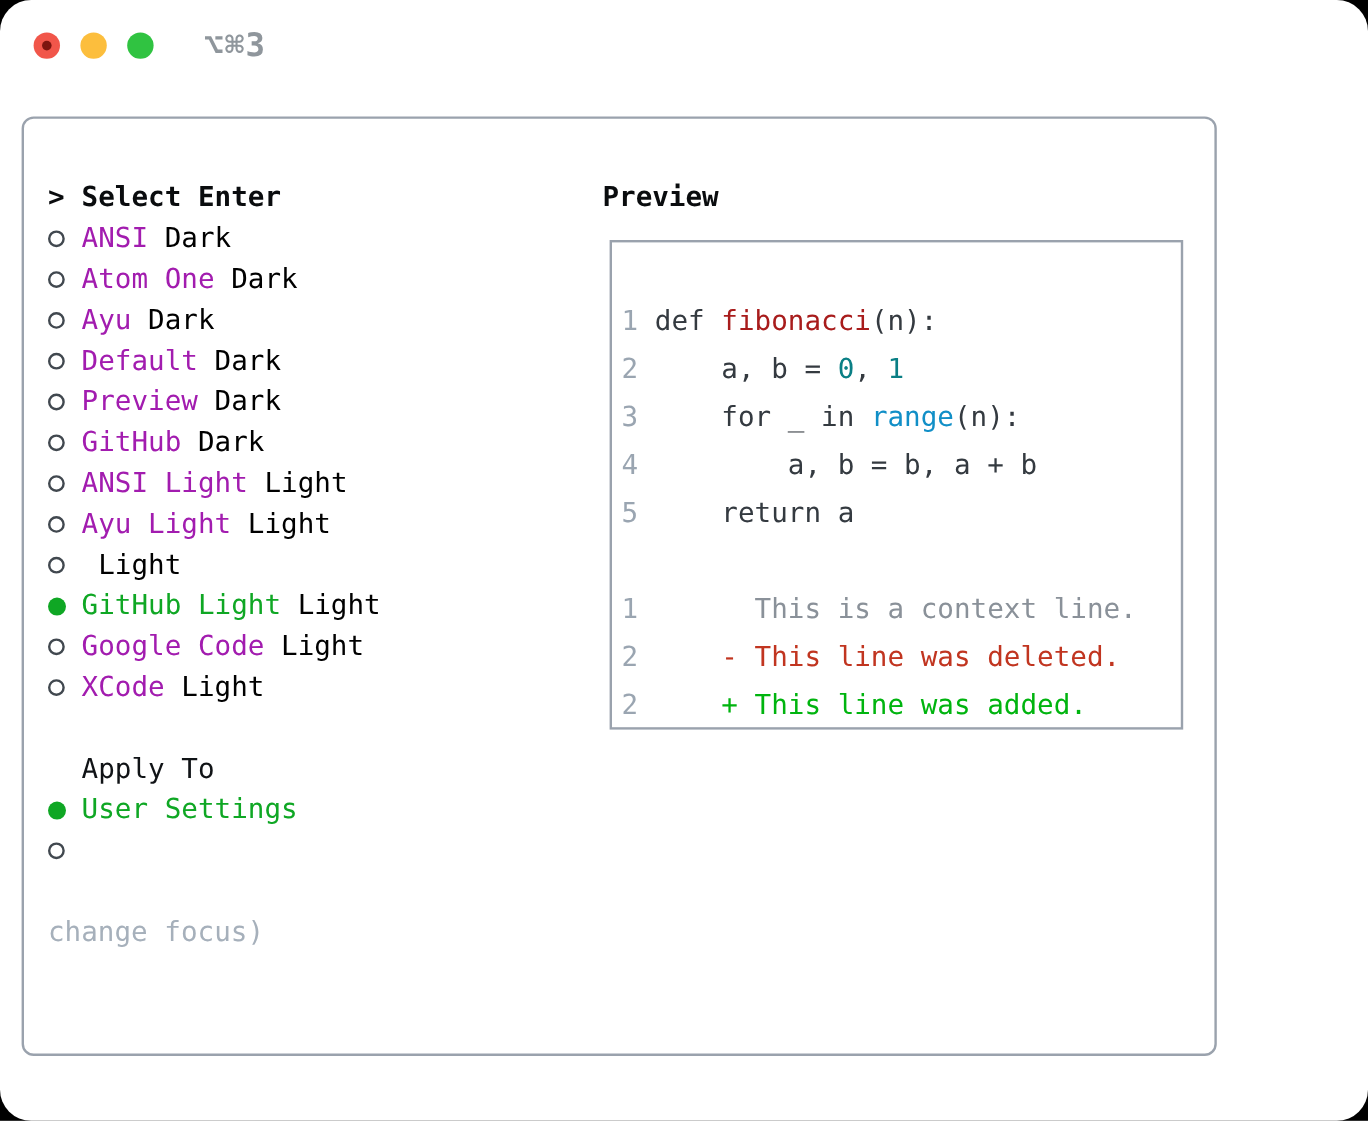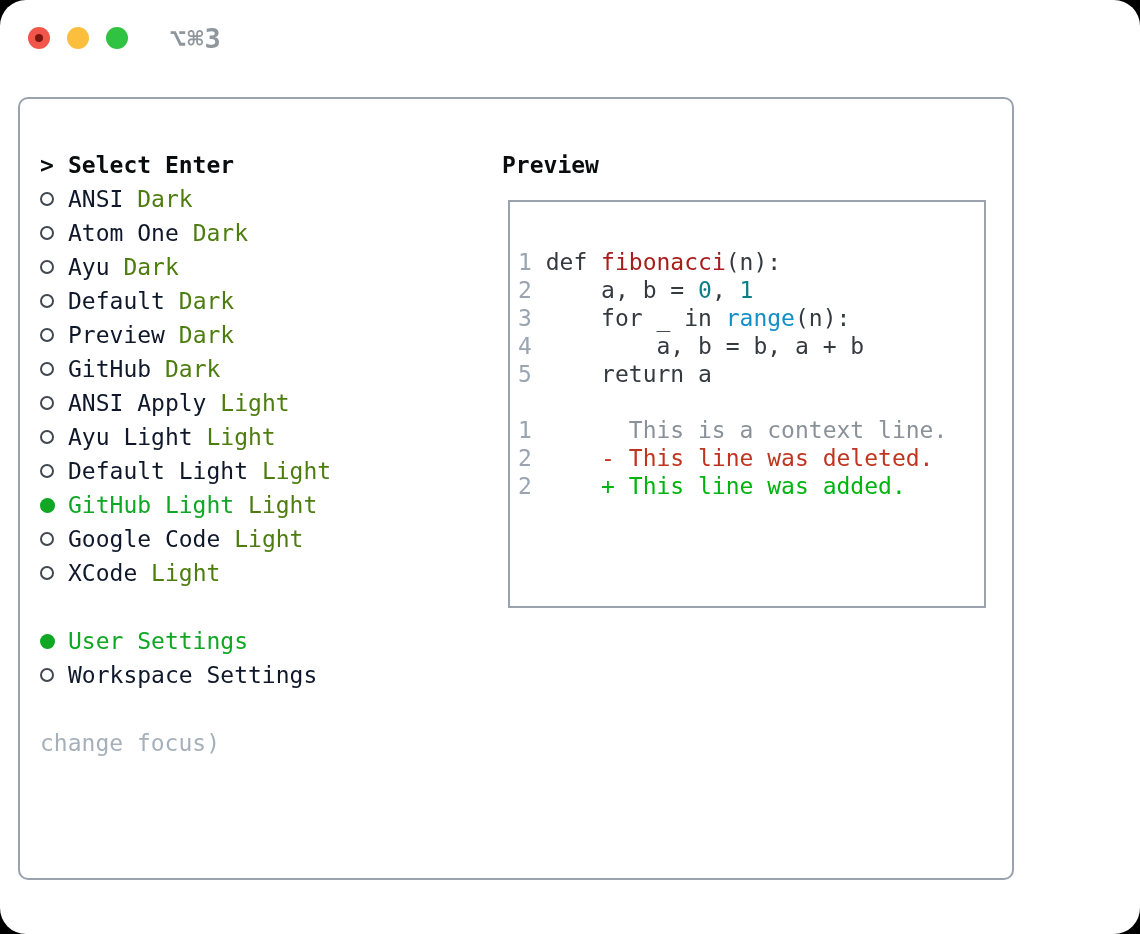--- a/index.html
+++ b/index.html
@@ -47,37 +47,37 @@
   .radio{
     width:14px;height:14px;border-radius:50%;box-sizing:border-box;
     border:2.5px solid #41484f;background:transparent;
   }
   .radio.filled{border:none;width:15px;height:15px;background:#0fa724;}
   .hdr-prefix{
     width:28px;flex:0 0 28px;font-weight:700;color:#0a0c0e;
   }
   .hdr-text{font-weight:700;color:#0a0c0e;}
   .apply-hdr-text{font-weight:400;color:#101316;}
-  .item-name{color:#0f172a;}
-  .item-tag{color:#4d7c0f;}
+  .item-name{color:#a21caf;}
+  .item-tag{color:#000000;}
   .row.selected .item-name{color:#0fa724;}
   .help-line{color:#a6b0bb;height:34px;display:flex;align-items:center;white-space:pre;}
   
   .preview-title{
     position:absolute;left:482px;top:49px;height:34px;display:flex;align-items:center;
     font-size:23px;font-weight:700;color:#0a0c0e;
   }
   .preview-box{
     position:absolute;left:488px;top:101px;width:478px;height:408px;
     border:2px solid #9aa2ad;box-sizing:border-box;background:#fff;
   }
   .code-pre{
     position:absolute;left:8px;top:46px;margin:0;
     font-family:"DejaVu Sans Mono","Liberation Mono",monospace;
-    font-size:23px;line-height:28px;white-space:pre;
+    font-size:23px;line-height:40px;white-space:pre;
   }
   .linenum{color:#9aa5b1;}
   .tok-plain{color:#343a40;}
   .tok-func{color:#a81c1c;}
   .tok-number{color:#0a7f85;}
   .tok-builtin{color:#118fc7;}
   .tok-context{color:#8a9199;}
   .tok-deleted{color:#c13520;}
   .tok-added{color:#00b40f;}
 </style>
@@ -101,34 +101,38 @@
         <span class="hdr-text">Select Enter</span>
       </div>
 
       <div>
           <div class="row"><span class="bullet-col"><span class="radio"></span></span><span class="item-name">ANSI</span><span> </span><span class="item-tag">Dark</span></div>
           <div class="row"><span class="bullet-col"><span class="radio"></span></span><span class="item-name">Atom One</span><span> </span><span class="item-tag">Dark</span></div>
           <div class="row"><span class="bullet-col"><span class="radio"></span></span><span class="item-name">Ayu</span><span> </span><span class="item-tag">Dark</span></div>
           <div class="row"><span class="bullet-col"><span class="radio"></span></span><span class="item-name">Default</span><span> </span><span class="item-tag">Dark</span></div>
           <div class="row"><span class="bullet-col"><span class="radio"></span></span><span class="item-name">Preview</span><span> </span><span class="item-tag">Dark</span></div>
           <div class="row"><span class="bullet-col"><span class="radio"></span></span><span class="item-name">GitHub</span><span> </span><span class="item-tag">Dark</span></div>
-          <div class="row"><span class="bullet-col"><span class="radio"></span></span><span class="item-name">ANSI Apply</span><span> </span><span class="item-tag">Light</span></div>
+          <div class="row"><span class="bullet-col"><span class="radio"></span></span><span class="item-name">ANSI Light</span><span> </span><span class="item-tag">Light</span></div>
           <div class="row"><span class="bullet-col"><span class="radio"></span></span><span class="item-name">Ayu Light</span><span> </span><span class="item-tag">Light</span></div>
-          <div class="row"><span class="bullet-col"><span class="radio"></span></span><span class="item-name">Default Light</span><span> </span><span class="item-tag">Light</span></div>
+          <div class="row"><span class="bullet-col"><span class="radio"></span></span><span> </span><span class="item-tag">Light</span></div>
           <div class="row selected"><span class="bullet-col"><span class="radio filled"></span></span><span class="item-name">GitHub Light</span><span> </span><span class="item-tag">Light</span></div>
           <div class="row"><span class="bullet-col"><span class="radio"></span></span><span class="item-name">Google Code</span><span> </span><span class="item-tag">Light</span></div>
           <div class="row"><span class="bullet-col"><span class="radio"></span></span><span class="item-name">XCode</span><span> </span><span class="item-tag">Light</span></div>
         </div>
 
       <div class="spacer"></div>
 
+      <div class="row">
+        <span class="bullet-col"></span>
+        <span class="apply-hdr-text">Apply To</span>
+      </div>
 
       <div>
           <div class="row selected"><span class="bullet-col"><span class="radio filled"></span></span><span class="item-name">User Settings</span></div>
-          <div class="row"><span class="bullet-col"><span class="radio"></span></span><span class="item-name">Workspace Settings</span></div>
+          <div class="row"><span class="bullet-col"><span class="radio"></span></span></div>
         </div>
 
       <div class="spacer"></div>
 
       <div class="help-line">change focus)</div>
     </div>
 
     <div class="preview-title">Preview</div>
 
     <div class="preview-box">

